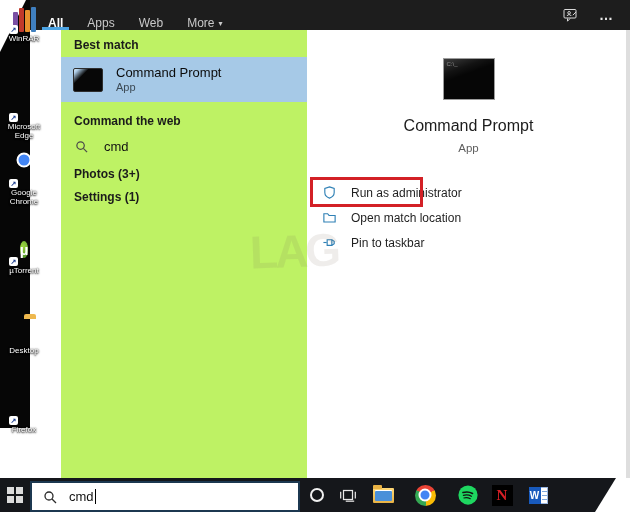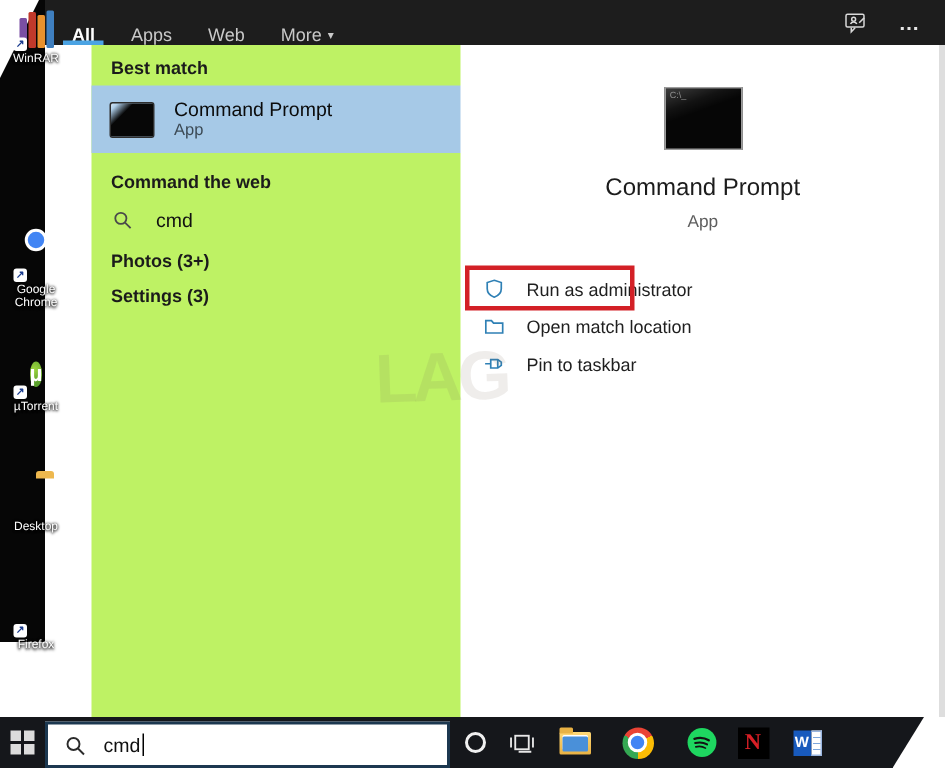--- a/index.html
+++ b/index.html
@@ -127,20 +127,24 @@
           <span class="art-winrar">
             <i></i>
             <i></i>
             <i></i>
             <i></i>
           </span>
           <span class="shortcut-badge">↗</span>
         </span>
       <span class="di-label">WinRAR</span>
     </div>
+    <div class="desk-icon" style="top:94px">
+      <span class="di-art"><span class="art-edge"></span><span class="shortcut-badge">↗</span></span>
+      <span class="di-label">Microsoft Edge</span>
+    </div>
     <div class="desk-icon" style="top:160px">
       <span class="di-art"><span class="art-chrome"></span><span class="shortcut-badge">↗</span></span>
       <span class="di-label">Google Chrome</span>
     </div>
     <div class="desk-icon" style="top:238px">
       <span class="di-art"><span class="art-utorrent">µ</span><span class="shortcut-badge">↗</span></span>
       <span class="di-label">µTorrent</span>
     </div>
     <div class="desk-icon" style="top:397px">
       <span class="di-art"><span class="art-firefox"></span><span class="shortcut-badge">↗</span></span>
@@ -200,21 +204,21 @@
         <svg width="13" height="13" viewBox="0 0 14 14" fill="none" stroke="#4a4a4a" stroke-width="1.3">
           <circle cx="6" cy="6" r="4"></circle>
             <path d="M9 9 L13 13"></path>
         </svg>
       </span>
       <span class="web-query">cmd</span>
       <span class="web-chevron">›</span>
     </div>
 
     <div class="section-header sh-photos">Photos (3+)</div>
-    <div class="section-header sh-settings">Settings (3)</div>
+    <div class="section-header sh-settings">Settings (1)</div>
   </div>
 
   <div class="detail-panel">
     <div class="cmd-icon-big">
         <i>C:\_</i>
       </div>
     <div class="detail-title">Command Prompt</div>
     <div class="detail-sub">App</div>
 
     <div class="action-list">

